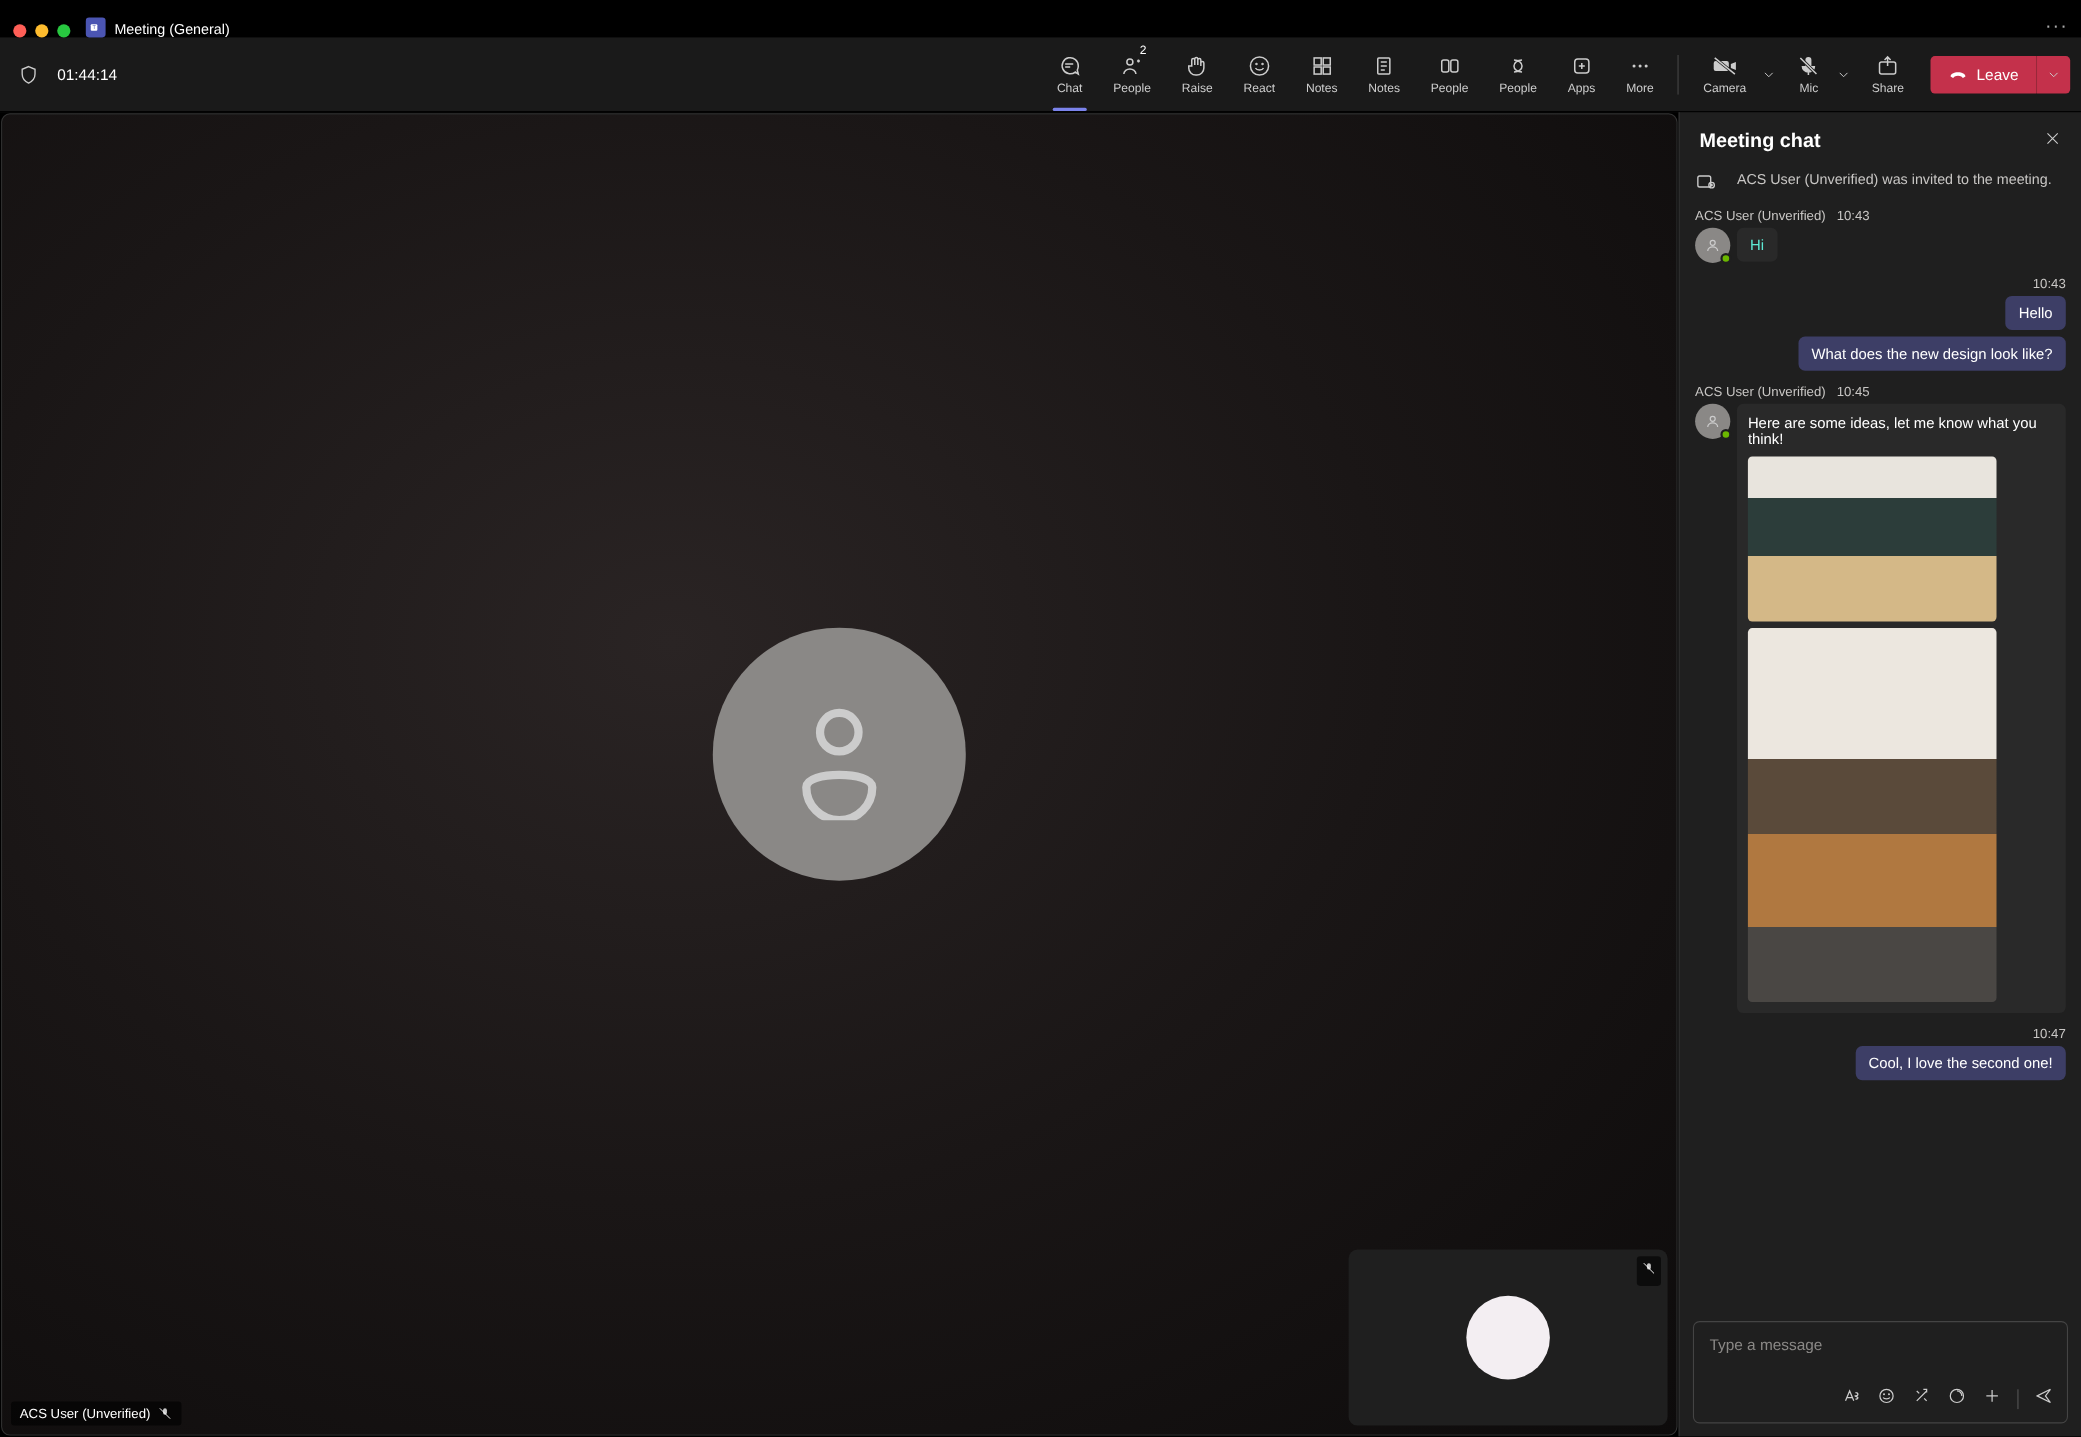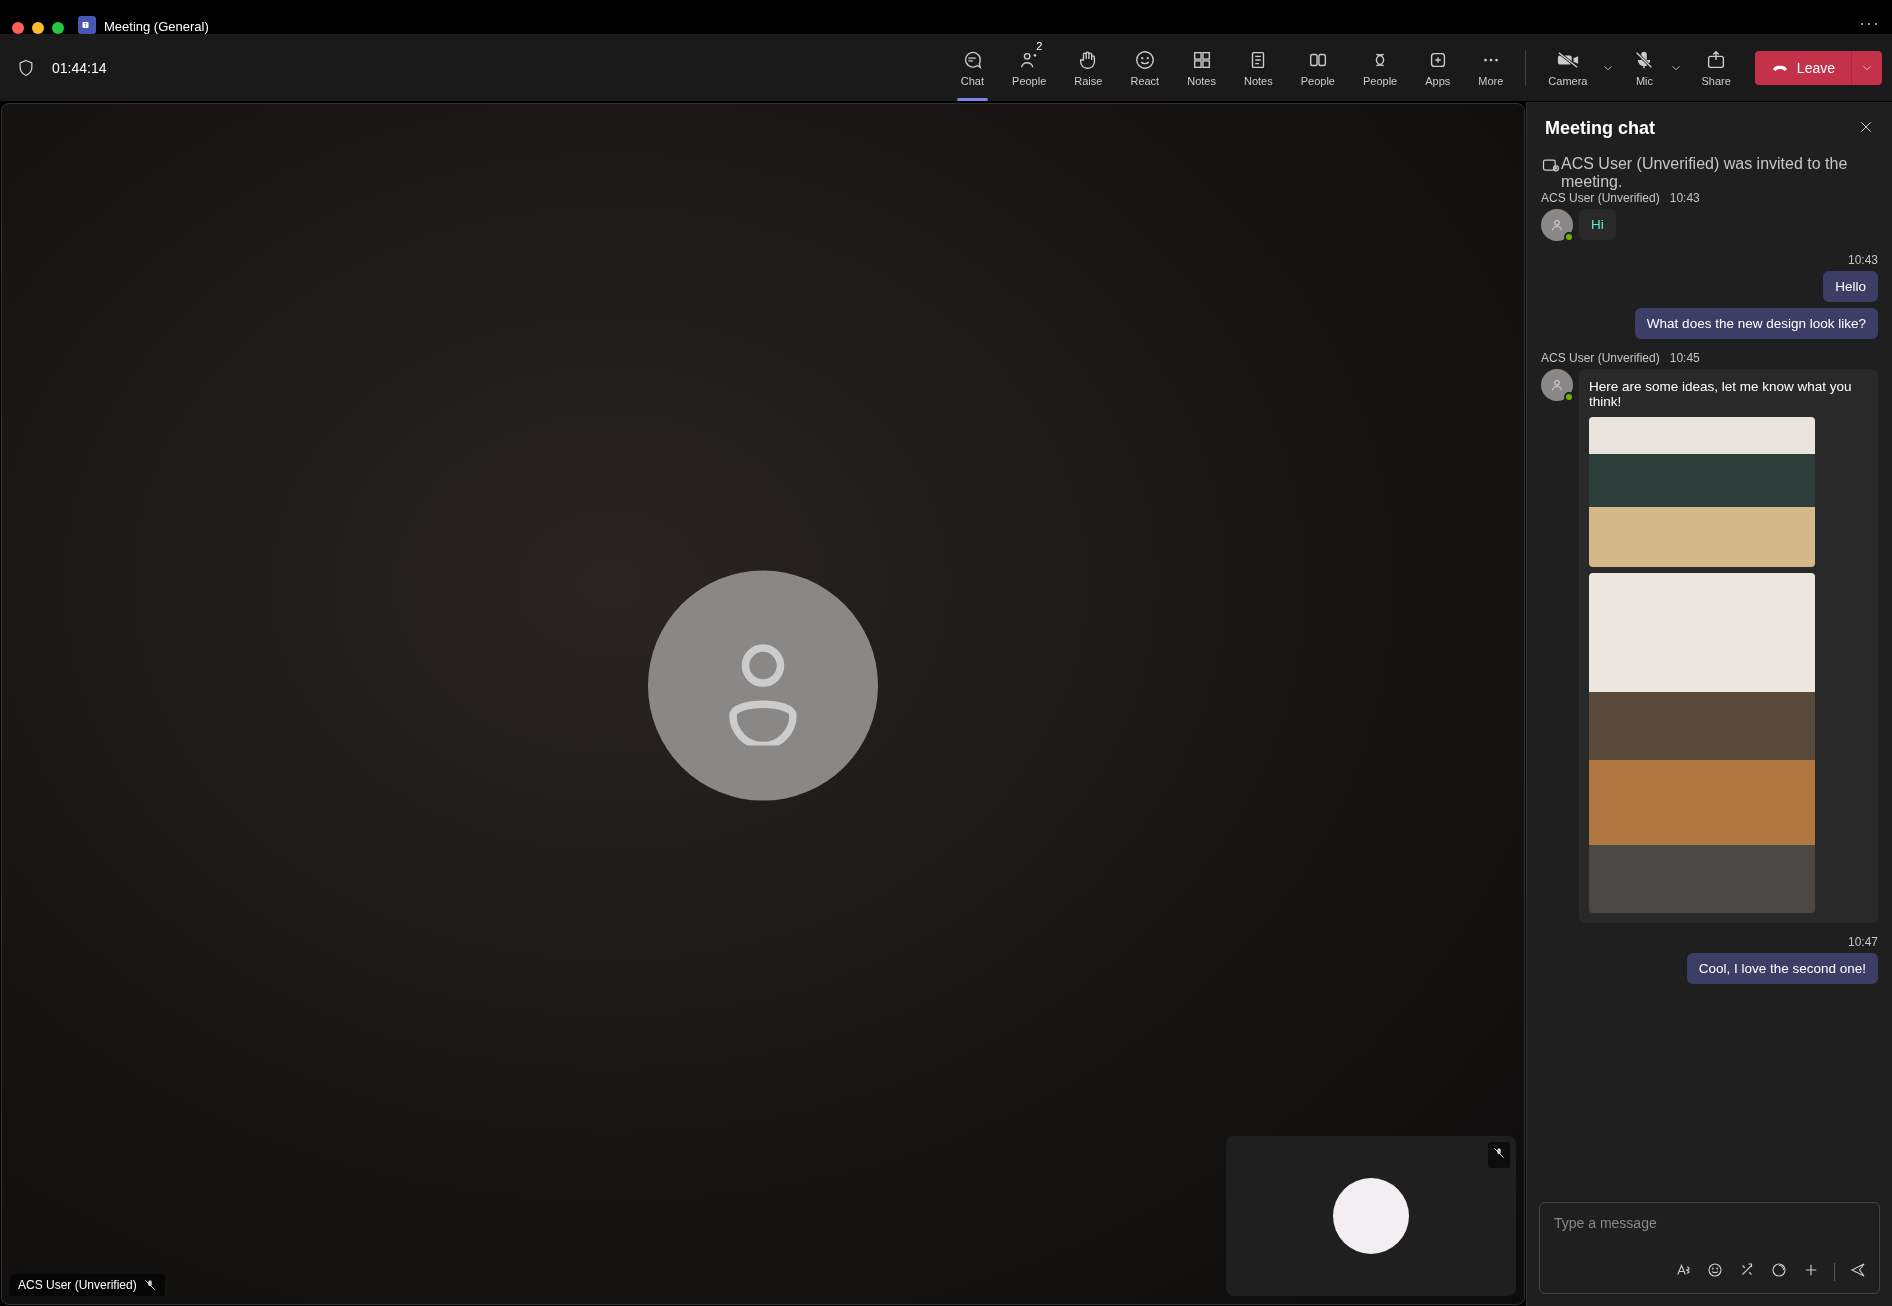--- a/index.html
+++ b/index.html
@@ -54,21 +54,21 @@
 .self-mic svg { width: 14px; height: 14px; }
 
 
 .chat-panel { width: 366px; background: #1f1f1f; display: flex; flex-direction: column; border-left: 1px solid #333; }
 .chat-header { display: flex; align-items: center; justify-content: space-between; padding: 16px 18px; }
 .chat-title { font-size: 18px; font-weight: 600; }
 .chat-close { cursor: pointer; }
 .chat-close svg { width: 16px; height: 16px; }
 
 .chat-body { flex: 1; overflow-y: auto; padding: 0 14px 10px 14px; }
-.chat-system { display: flex; gap: 0; font-size: 16px; color: #c8c6c4; }
+.chat-system { display: flex; gap: 18px; font-size: 13px; color: #c8c6c4; margin-bottom: 14px; }
 .chat-system .sys-icon { width: 20px; height: 20px; flex-shrink: 0; }
 
 .msg-group { margin-bottom: 12px; }
 .msg-meta { font-size: 12px; color: #c8c6c4; margin-bottom: 4px; display: flex; gap: 10px; }
 .msg-meta.right { justify-content: flex-end; }
 .msg-row { display: flex; gap: 6px; align-items: flex-start; }
 .msg-row.in { justify-content: flex-start; }
 .msg-row.out { justify-content: flex-end; }
 .msg-avatar { width: 32px; height: 32px; border-radius: 50%; background: #8a8886; display: flex; align-items: center; justify-content: center; flex-shrink: 0; position: relative; }
 .msg-avatar svg { width: 18px; height: 18px; }

